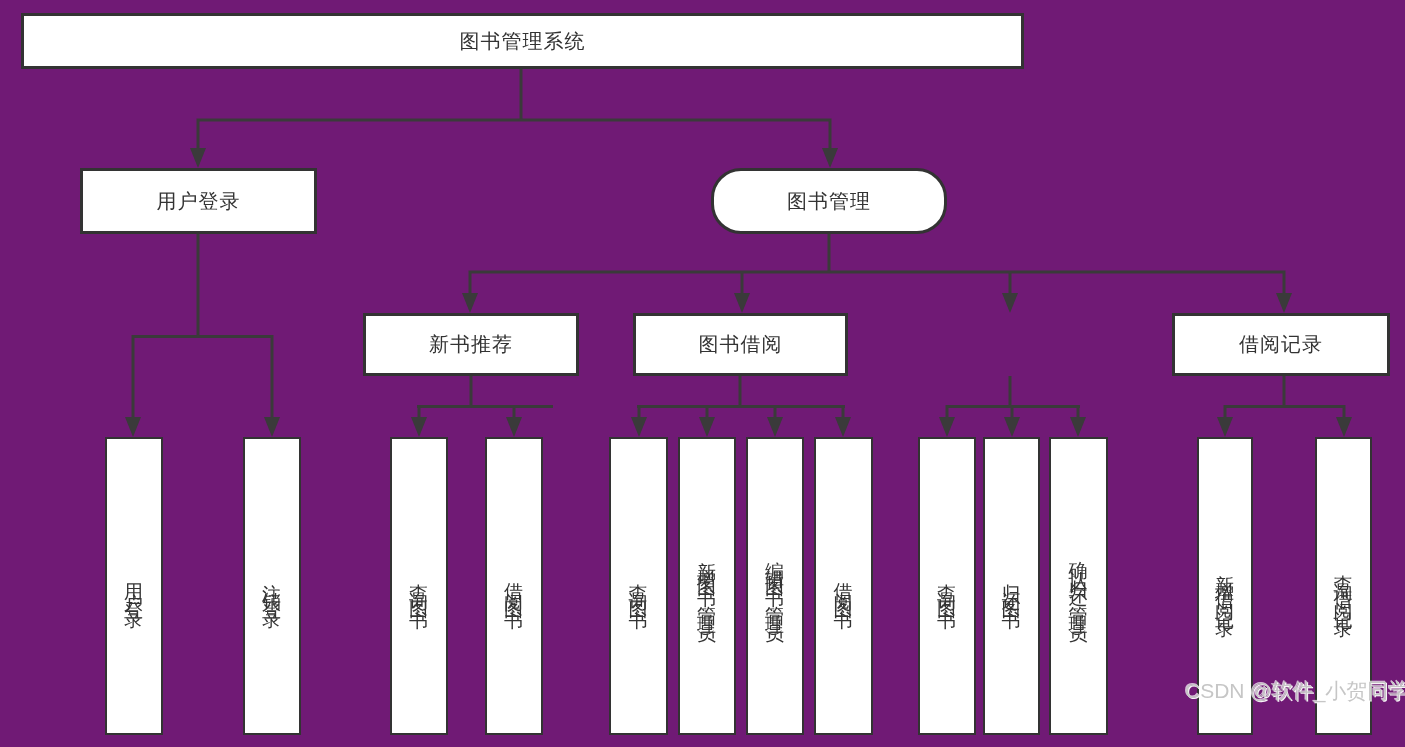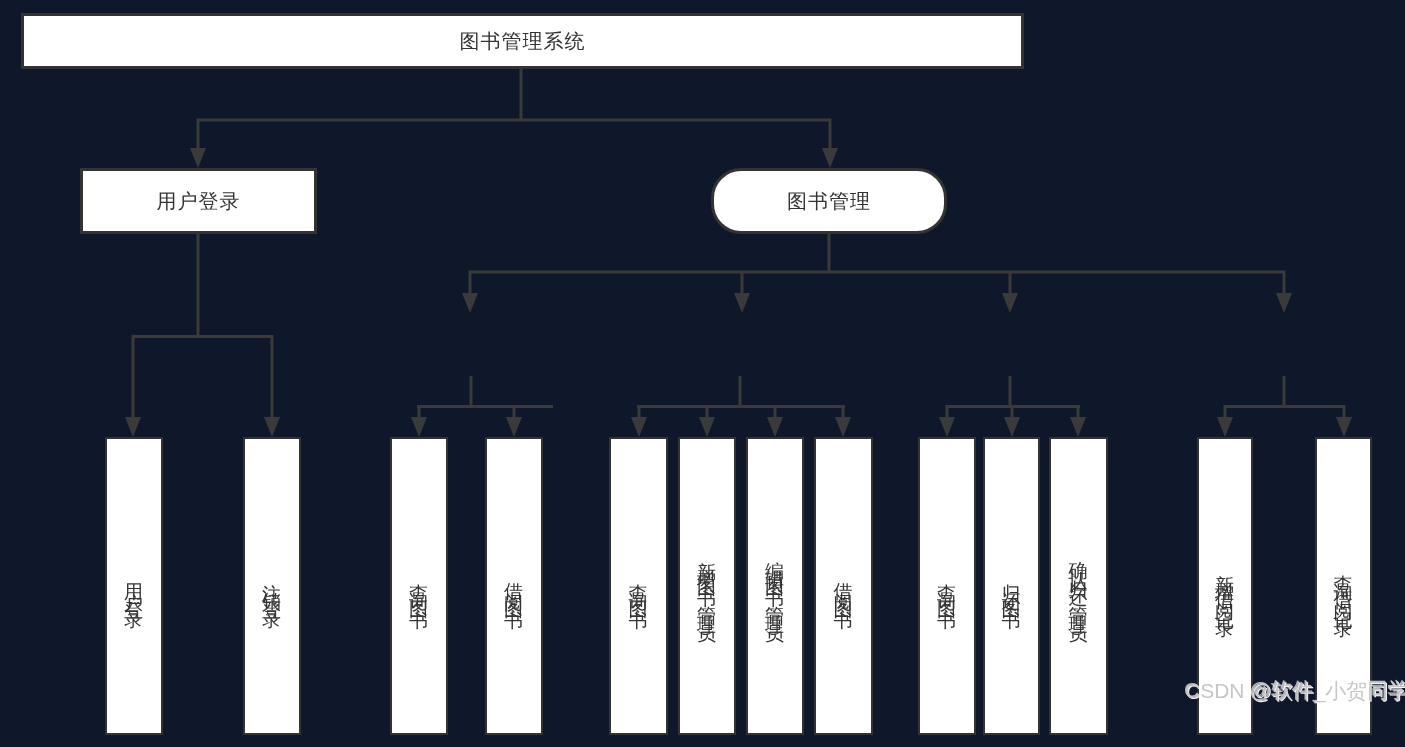--- a/index.html
+++ b/index.html
@@ -1,20 +1,20 @@
 <!DOCTYPE html>
 <html><head>
 <meta charset="utf-8">
 <style>
   html, body { margin: 0; padding: 0; background: #ffffff; }
   .canvas {
     position: relative;
     width: 1405px;
     height: 747px;
-    background: #0f172a;
+    background: #701a75;
     overflow: hidden;
     font-family: "Liberation Sans", "DejaVu Sans", sans-serif;
   }
   .connector-svg { position: absolute; left: 0; top: 0; }
   .box {
     position: absolute;
     box-sizing: border-box;
     background: #ffffff;
     border: 3px solid #333333;
     display: flex;
@@ -107,20 +107,23 @@
       <path d="M1217 417 H1233 L1225 437 Z"></path>
       <path d="M1336 417 H1352 L1344 437 Z"></path>
     </g>
   </svg>
 
   <div class="box" style="left:21px; top:13px; width:1003px; height:56px;">图书管理系统</div>
 
   <div class="box" style="left:80px; top:168px; width:237px; height:66px;">用户登录</div>
   <div class="box" style="left:711px; top:168px; width:236px; height:66px;border-radius:30px;">图书管理</div>
 
+  <div class="box" style="left:363px; top:313px; width:216px; height:63px;">新书推荐</div>
+  <div class="box" style="left:633px; top:313px; width:215px; height:63px;">图书借阅</div>
+  <div class="box" style="left:1172px; top:313px; width:218px; height:63px;">借阅记录</div>
 
   <div class="leaf" style="left:105px; top:437px; width:58px; height:298px;">
     <span class="leaf-text">用户登录</span>
   </div>
   <div class="leaf" style="left:243px; top:437px; width:58px; height:298px;">
     <span class="leaf-text">注销登录</span>
   </div>
 
   <div class="leaf" style="left:390px; top:437px; width:58px; height:298px;">
     <span class="leaf-text">查询图书</span>

